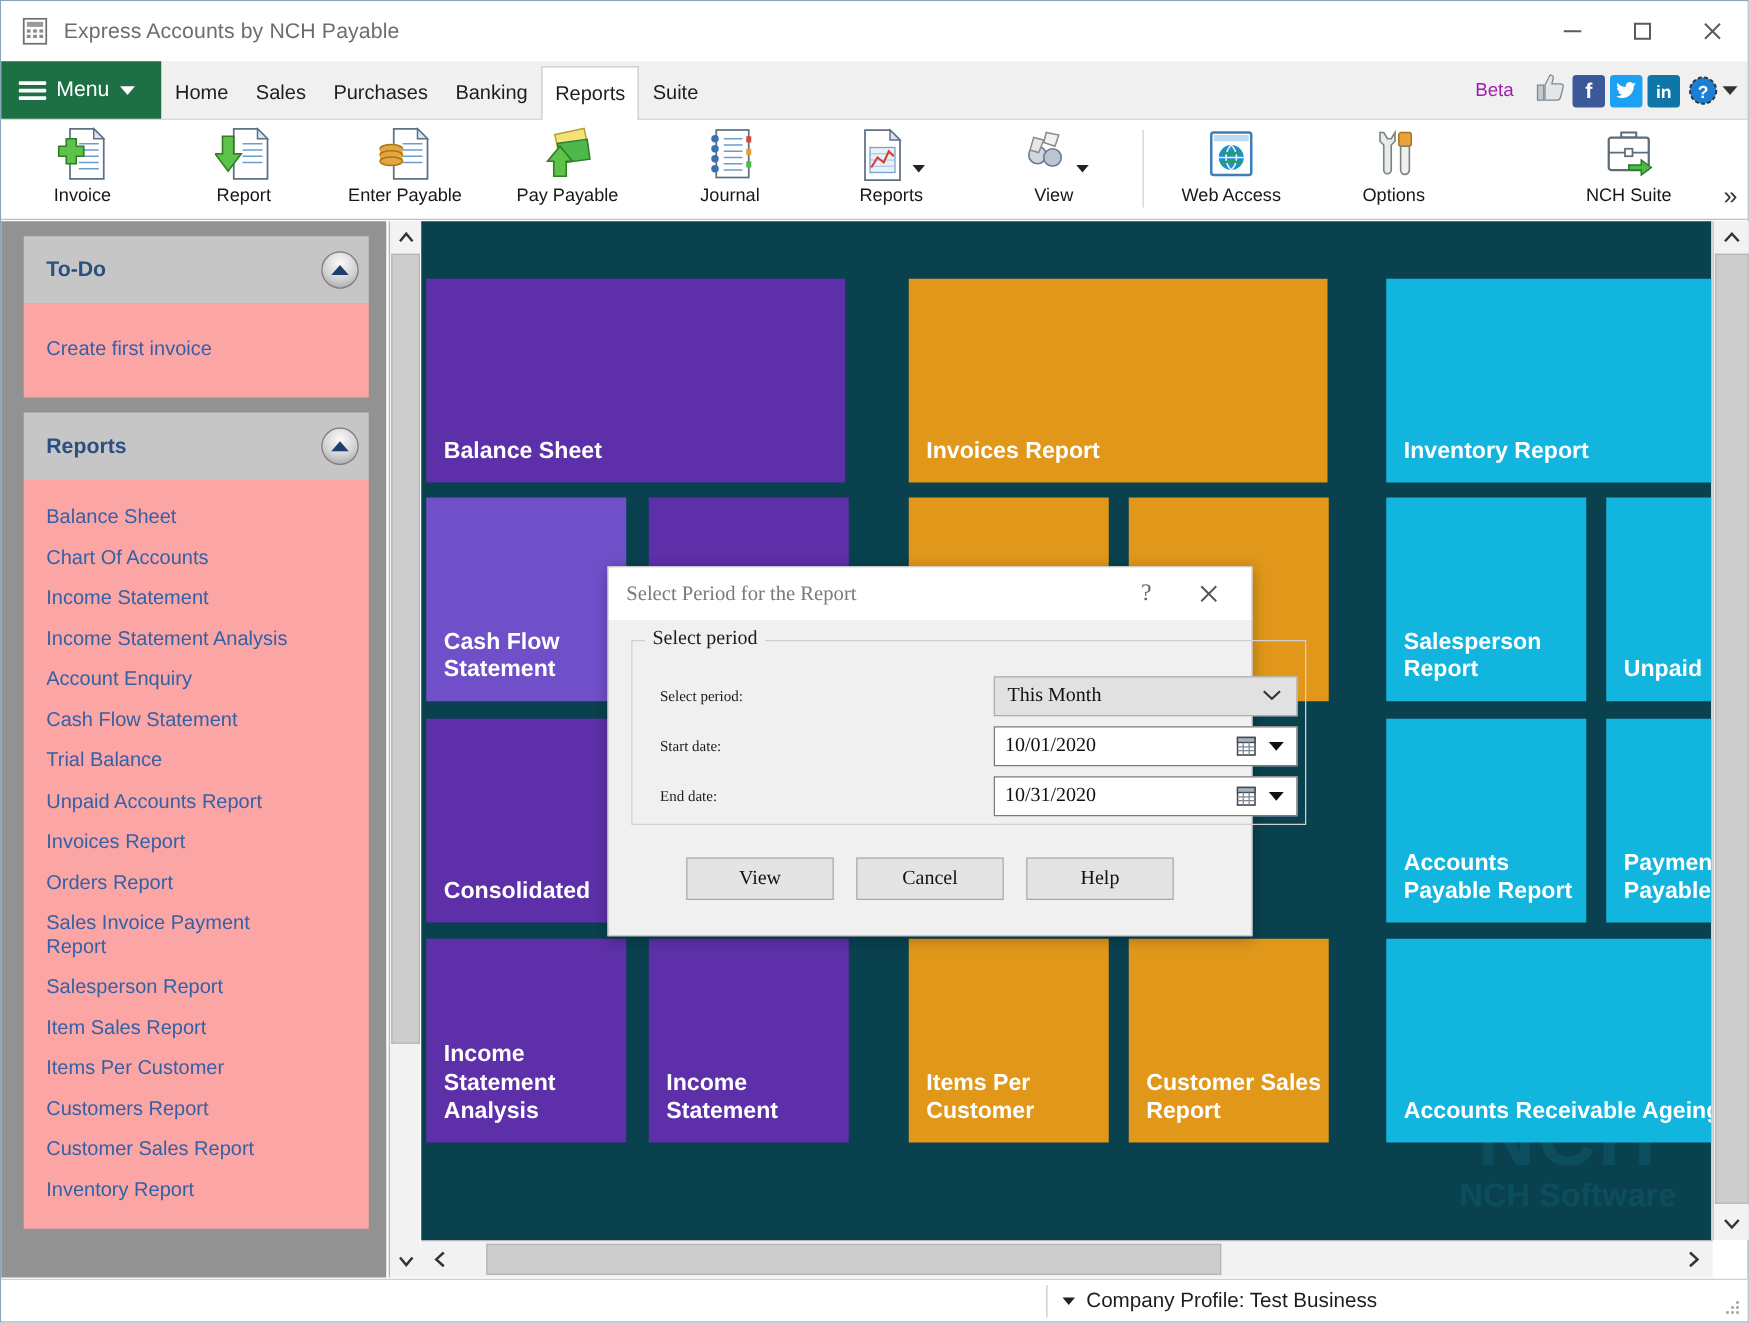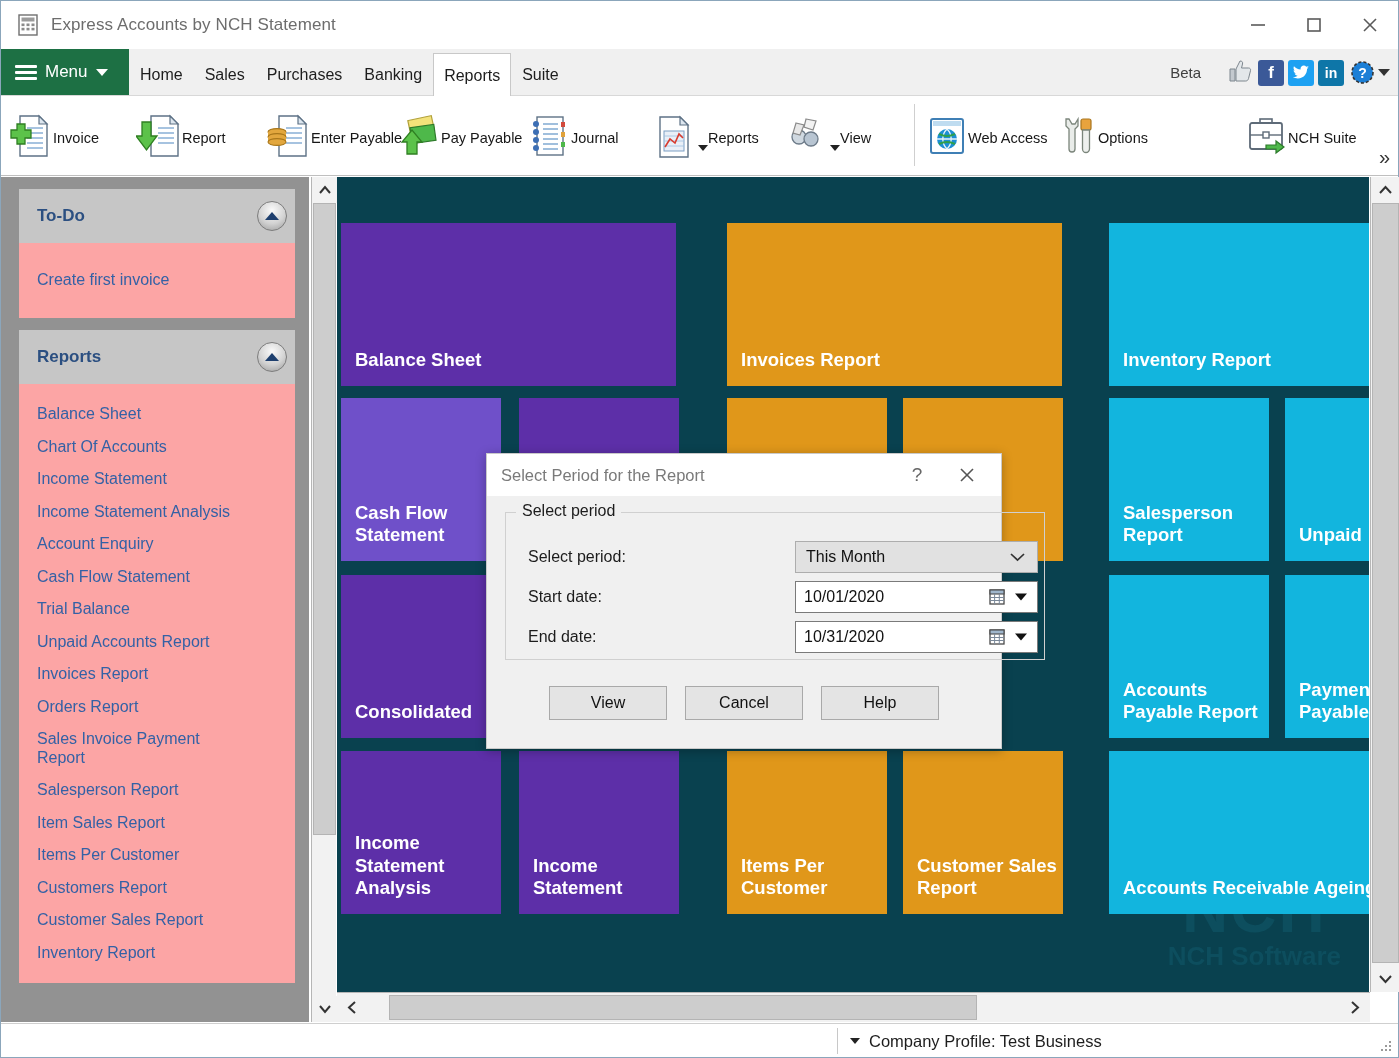--- a/index.html
+++ b/index.html
@@ -55,34 +55,34 @@
     margin-top: 4px;
   }
   .rtab.active {
     background: #ffffff; border-color: #c8c8c8;
     margin-bottom: -1px; height: 44px;
   }
   .beta-area {
     position: absolute; right: 8px; top: 0; height: 47px;
     display: flex; align-items: center; gap: 4px;
   }
-  .beta-label { font-size: 15px; color: #404040; margin-right: 22px; }
+  .beta-label { font-size: 15px; color: #a21caf; margin-right: 12px; }
   .sq-ico { width: 26px; height: 26px; border-radius: 3px; display:flex;align-items:center;justify-content:center;color:#fff;font-weight:bold;font-size:17px;}
   .ico-fb { background: #3b5998; }
   .ico-tw { background: #1da1f2; }
   .ico-li { background: #0e76a8; font-size:14px; }
 
   
   .ribbon-body {
     position: absolute; left: 0; top: 95px; width: 1397px; height: 80px;
     background: #ffffff; border-bottom: 1px solid #bfbfbf;
   }
   .rb-item {
     position: absolute; top: 4px; width: 118px; height: 72px;
-    display: flex; flex-direction: row; align-items: center; justify-content: flex-start;
+    display: flex; flex-direction: column; align-items: center; justify-content: flex-start;
   }
   .rb-label { font-size: 14.5px; color: #171717; margin-top: 3px; white-space: nowrap; }
   .rb-icon { height: 46px; display:flex; align-items:center; justify-content:center; position: relative; }
   .rb-sep { position:absolute; top: 8px; width: 1px; height: 62px; background: #cfcfcf; }
   .tri-sm { width:0;height:0;border-left:5px solid transparent;border-right:5px solid transparent;border-top:6px solid #222; margin-left:4px; }
   .chev-more { position:absolute; right: 8px; top: 50px; font-size: 20px; color:#333; }
 
   
   .sidebar {
     position: absolute; left: 0; top: 176px; width: 308px; height: 845px;
@@ -162,38 +162,39 @@
     width:0;height:0;border-left:5px solid transparent;border-right:5px solid transparent;border-top:6px solid #222; }
   .status-text { position:absolute; left:868px; top:50%; transform:translateY(-50%); font-size:16.5px; color:#1d1d1d;}
   .grip { position:absolute; right:5px; bottom:4px; width:12px; height:12px; }
   .grip i { position:absolute; width:2px;height:2px;background:#9a9a9a; }
 
   
   .dialog {
     position:absolute; left:485px; top:452px; width:516px; height:296px;
     background:#f0f0f0; border:1px solid #c9c9c9;
     box-shadow: 0 2px 10px rgba(0,0,0,.28);
+    font-family: Liberation Serif, serif;
   }
   .dlg-title {
     height:42px; background:#ffffff; display:flex; align-items:center;
     padding-left:14px; position:relative;
   }
   .dlg-title span { font-size:16.5px; color:#7a7a7a; }
   .dlg-help { position:absolute; right:66px; top:0; height:42px; width:36px; display:flex;align-items:center;justify-content:center; font-size:19px; color:#666;}
   .dlg-close { position:absolute; right:12px; top:0; height:42px; width:44px; display:flex;align-items:center;justify-content:center;}
   .group {
     position:absolute; left:18px; top:58px; width:540px; height:148px;
     border:1px solid #d0d0d0;
   }
   .group-legend {
     position:absolute; left:10px; top:-11px; background:#f0f0f0; padding:0 6px;
     font-size:16px; color:#1c1c1c;
   }
   .frow { position:absolute; left:22px; height:32px; display:flex; align-items:center; }
-  .flabel { font-size:16px; color:#1c1c1c; }
+  .flabel { font-size:12px; color:#1c1c1c; }
   .fctl { position:absolute; left:289px; width:243px; height:32px; }
   .combo {
     width:100%; height:100%; background:#e1e1e1; border:1px solid #adadad;
     display:flex; align-items:center; padding-left:10px; font-size:16px; color:#111;
     position:relative;
   }
   .combo .chev { position:absolute; right:12px; top:50%; transform:translateY(-50%); }
   .dateinput {
     width:100%; height:100%; background:#ffffff; border:1px solid #7a7a7a;
     display:flex; align-items:center; padding-left:8px; font-size:16px; color:#111;
@@ -219,21 +220,21 @@
         <rect x="2" y="1" width="18" height="20" fill="#fff" stroke="#6f6f6f" stroke-width="1.4"></rect>
         <rect x="4.5" y="3.5" width="13" height="4" fill="#9b9b9b"></rect>
         <rect x="4.5" y="9.5" width="3" height="2.6" fill="#8a8a8a"></rect>
         <rect x="9.5" y="9.5" width="3" height="2.6" fill="#8a8a8a"></rect>
         <rect x="14.5" y="9.5" width="3" height="2.6" fill="#8a8a8a"></rect>
         <rect x="4.5" y="13.8" width="3" height="2.6" fill="#8a8a8a"></rect>
         <rect x="9.5" y="13.8" width="3" height="2.6" fill="#8a8a8a"></rect>
         <rect x="14.5" y="13.8" width="3" height="2.6" fill="#8a8a8a"></rect>
       </svg>
     </div>
-    <div class="titlebar-text">Express Accounts by NCH Statement</div>
+    <div class="titlebar-text">Express Accounts by NCH Payable</div>
     <div class="wincontrols">
       <div class="wc">
         <svg width="18" height="18">
             <line x1="2" y1="9" x2="16" y2="9" stroke="#5a5a5a" stroke-width="1.6"></line>
           </svg>
       </div>
       <div class="wc">
         <svg width="18" height="18">
             <rect x="3" y="3" width="12" height="12" fill="none" stroke="#5a5a5a" stroke-width="1.6"></rect>
           </svg>

